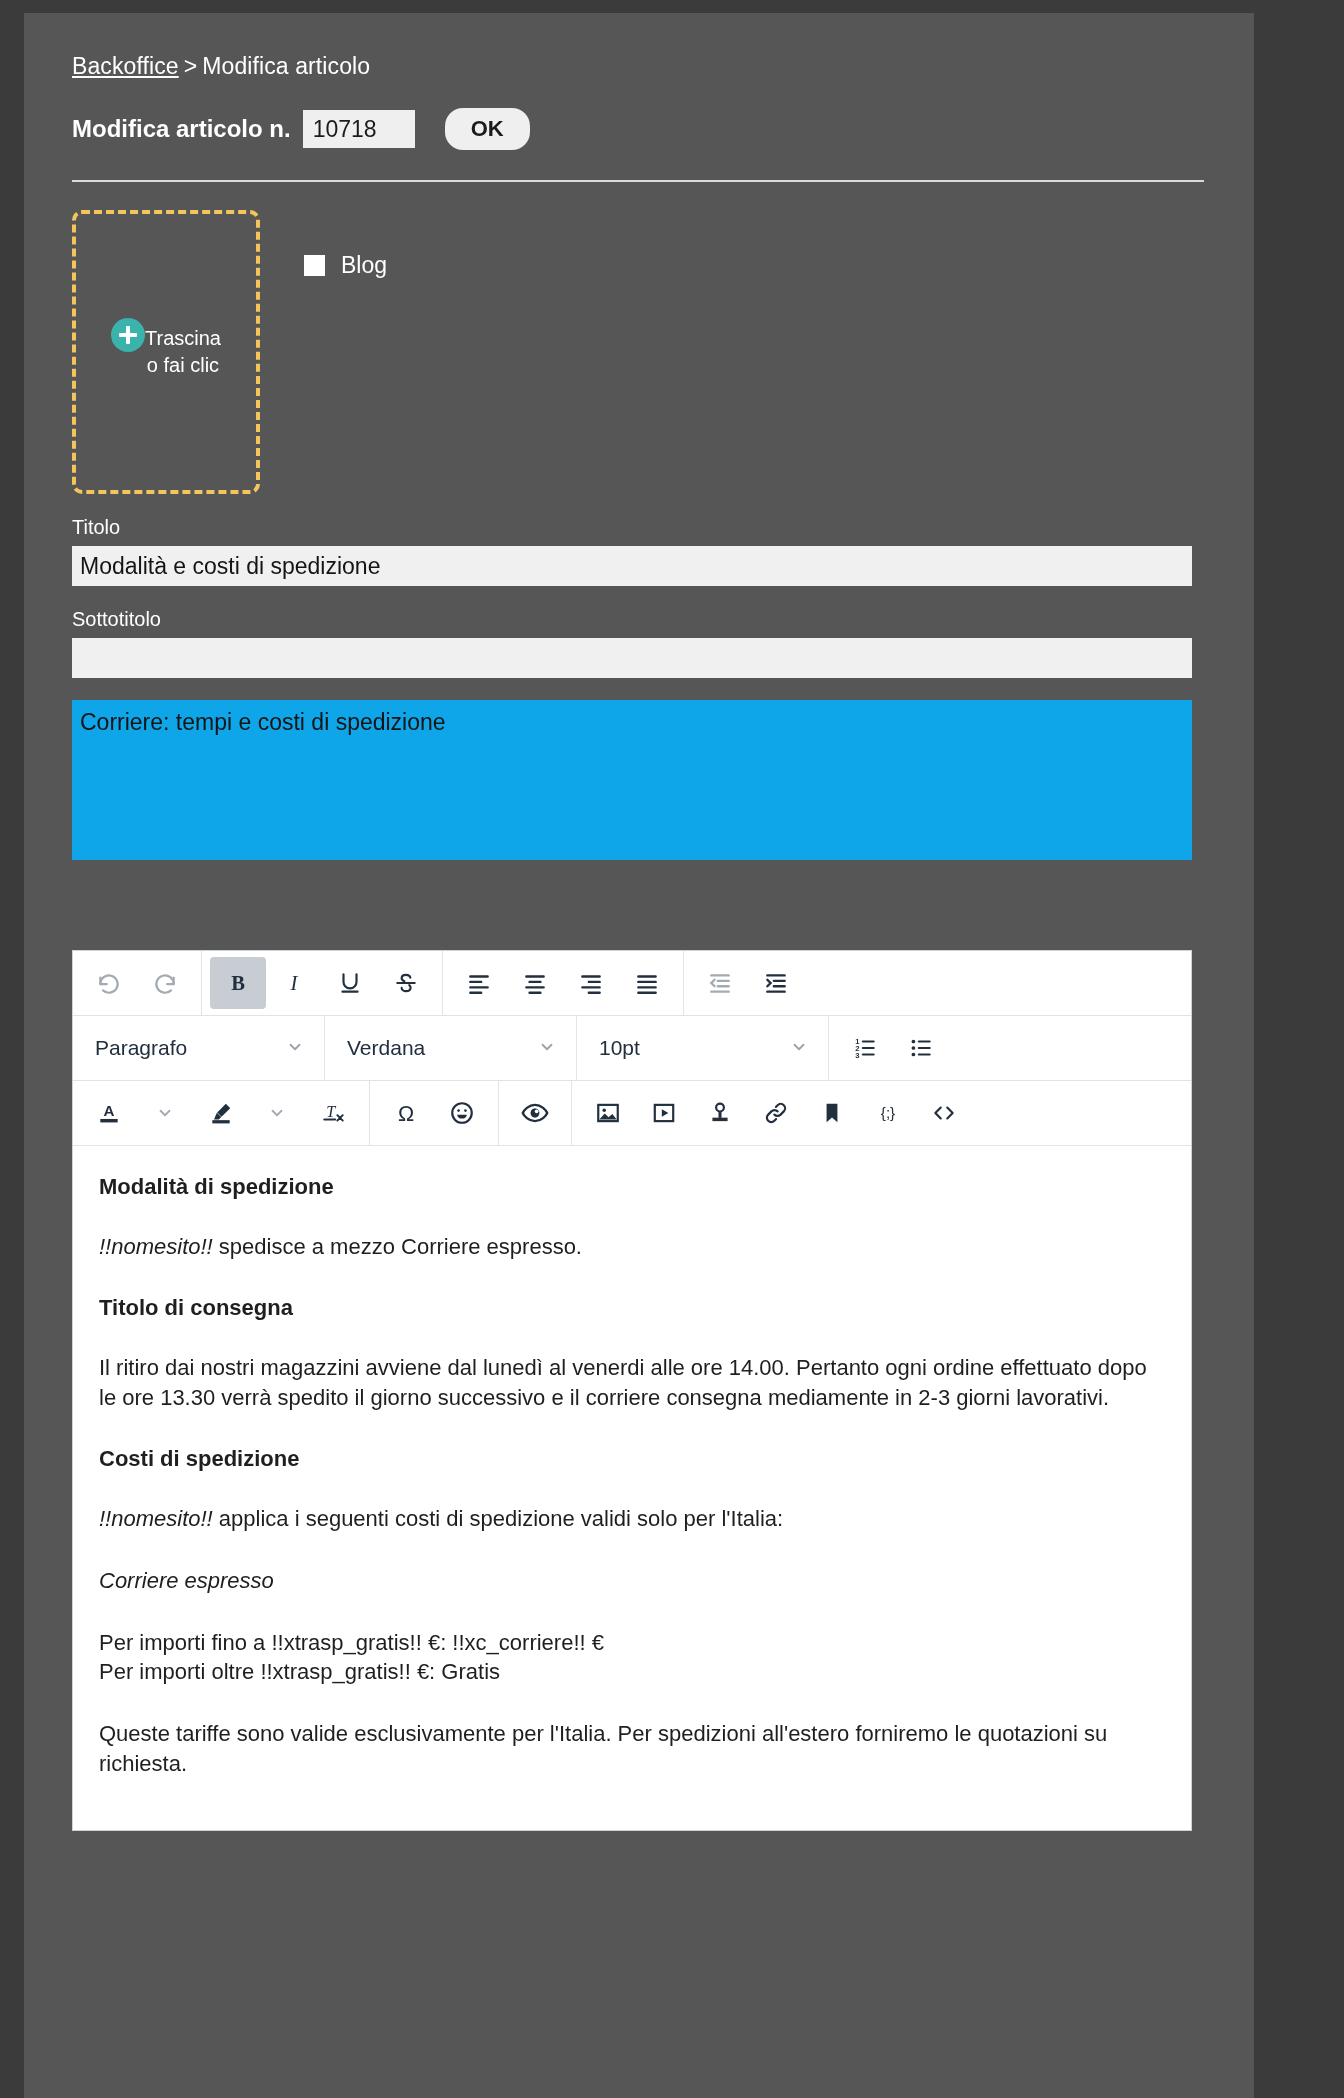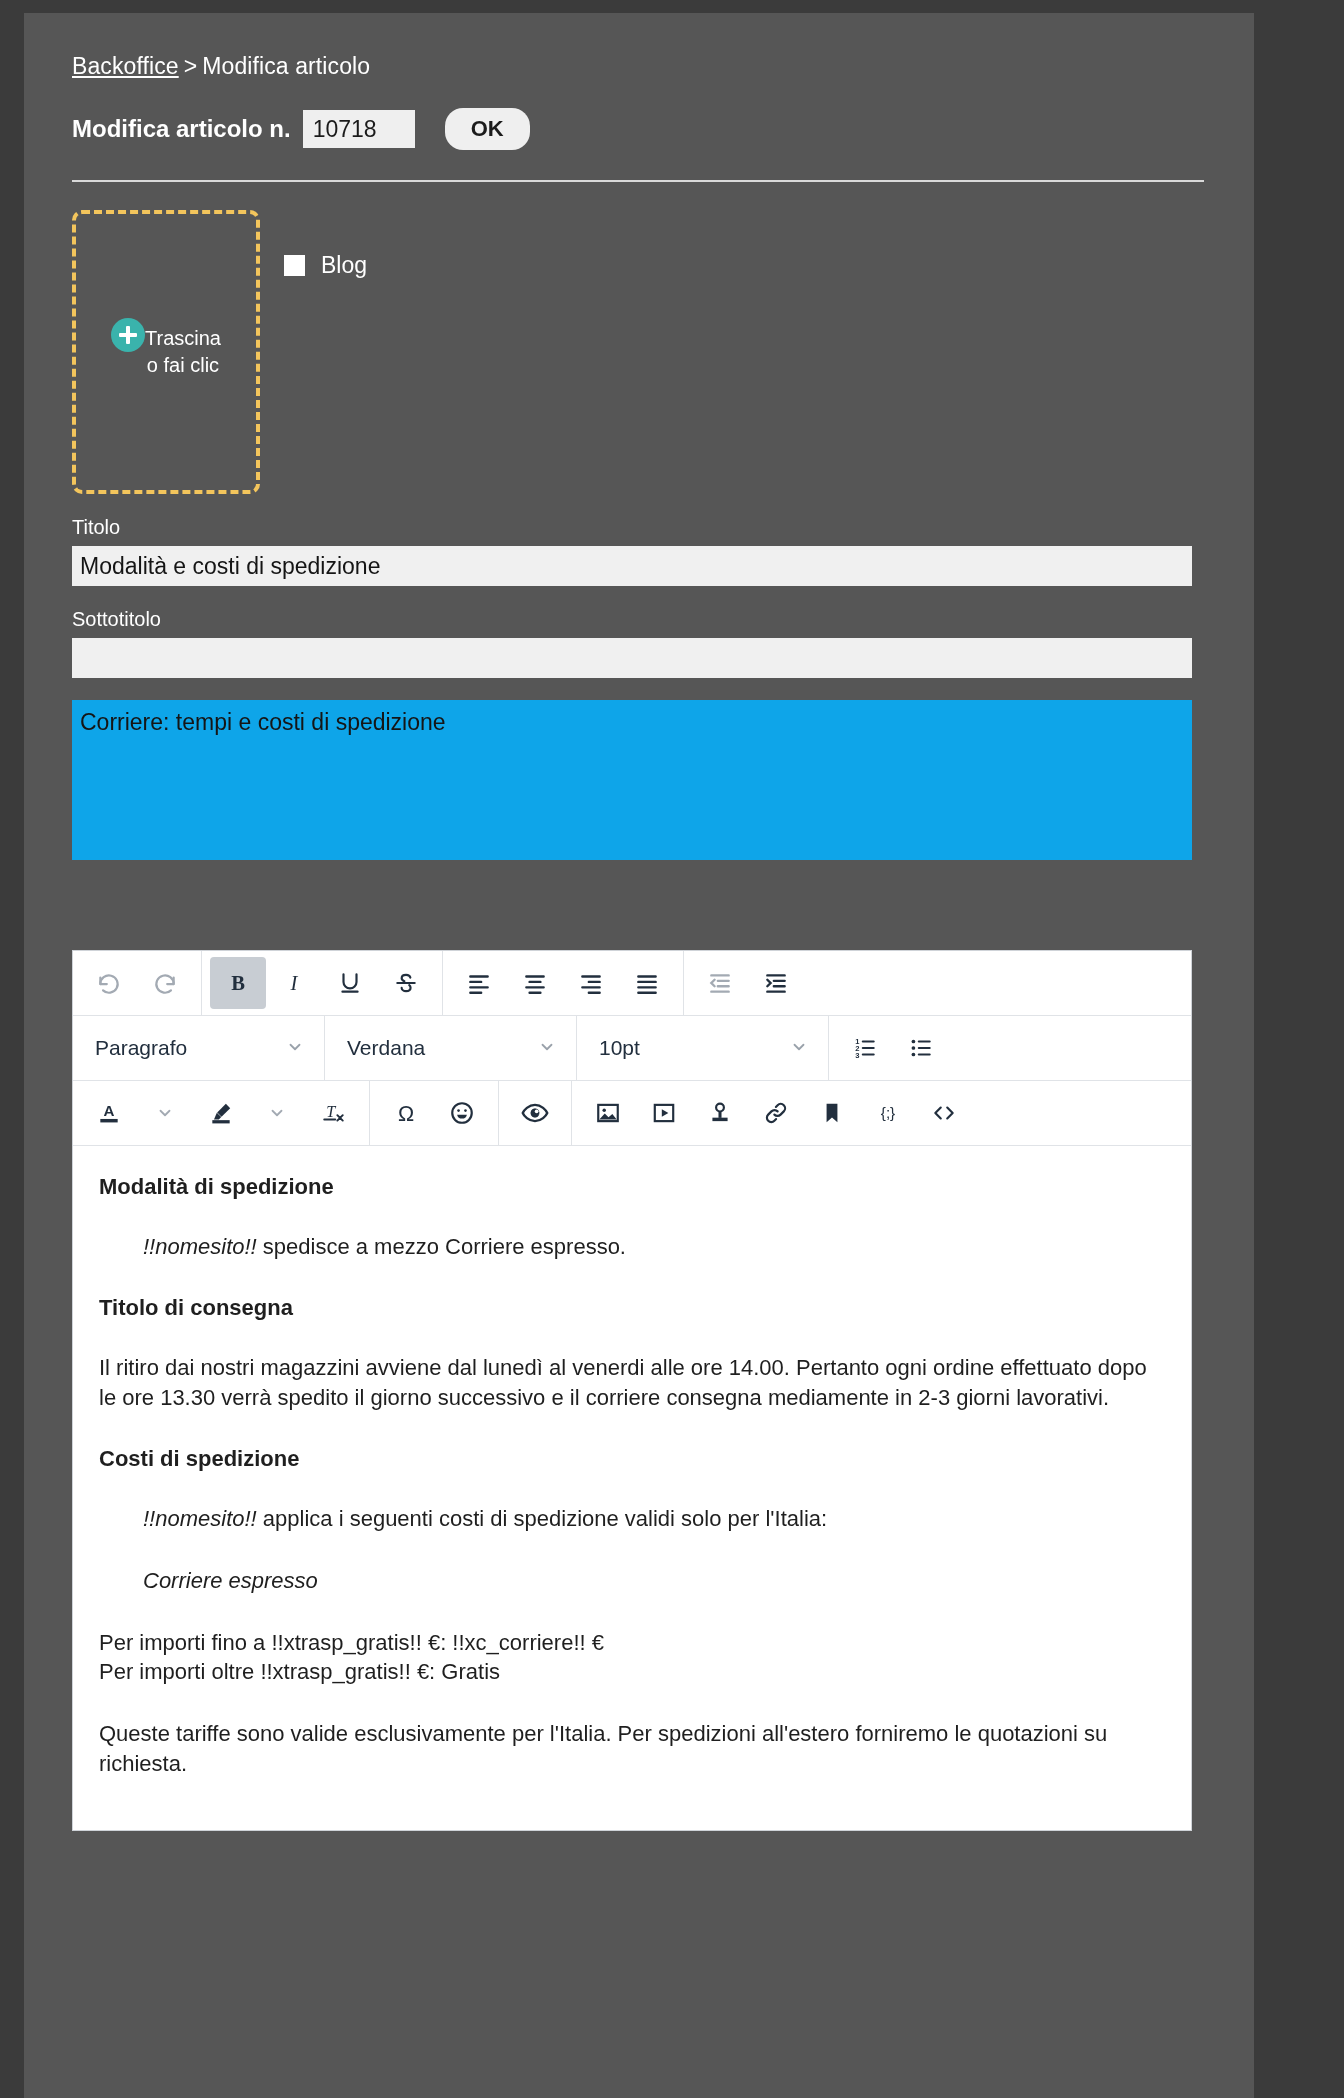--- a/index.html
+++ b/index.html
@@ -77,21 +77,21 @@
   .dz-plus:before, .dz-plus:after {
     content:""; position:absolute; background:#fff; border-radius:1px;
   }
   .dz-plus:before { left:50%; top:8px; width:4px; height:18px; margin-left:-2px; }
   .dz-plus:after  { top:50%; left:8px; height:4px; width:18px; margin-top:-2px; }
   .dz-text {
     color:#ffffff; font-size:20px; text-align:center; line-height:1.35;
   }
 
   .blog-wrap {
-    display:flex; align-items:center; margin-left: 24px; margin-top: 42px;
+    display:flex; align-items:center; margin-left: 44px; margin-top: 42px;
   }
   .cbox {
     width:21px; height:21px; background:#ffffff; border:1px solid #ffffff;
     cursor:pointer; display:inline-block;
   }
   .blog-label { color:#ffffff; font-size:23px; margin-left:16px; }
 
   
   .field { margin-top: 22px; }
   .flabel { color:#ffffff; font-size:20px; margin-bottom: 7px; }
@@ -147,21 +147,21 @@
   .ed-body {
     padding: 26px 26px 20px 26px;
     color:#1f1f1f;
     font-size: 22px;
     line-height: 1.35;
   }
   .ed-body h4 {
     margin: 0 0 30px 0; font-size: 22px; font-weight:bold; color:#1f1f1f;
   }
   .ed-body p { margin: 0 0 32px 0; }
-  .ed-body em { font-style: italic; margin-left: 44px; }
+  .ed-body em { font-style: italic; }
 </style>
 </head>
 <body>
 
 <div id="page">
   <div class="panel">
     <div class="inner">
 
       <div class="breadcrumb">
         <span class="crumb-link">Backoffice</span><span class="crumb-sep">&gt;</span><span>Modifica articolo</span>

